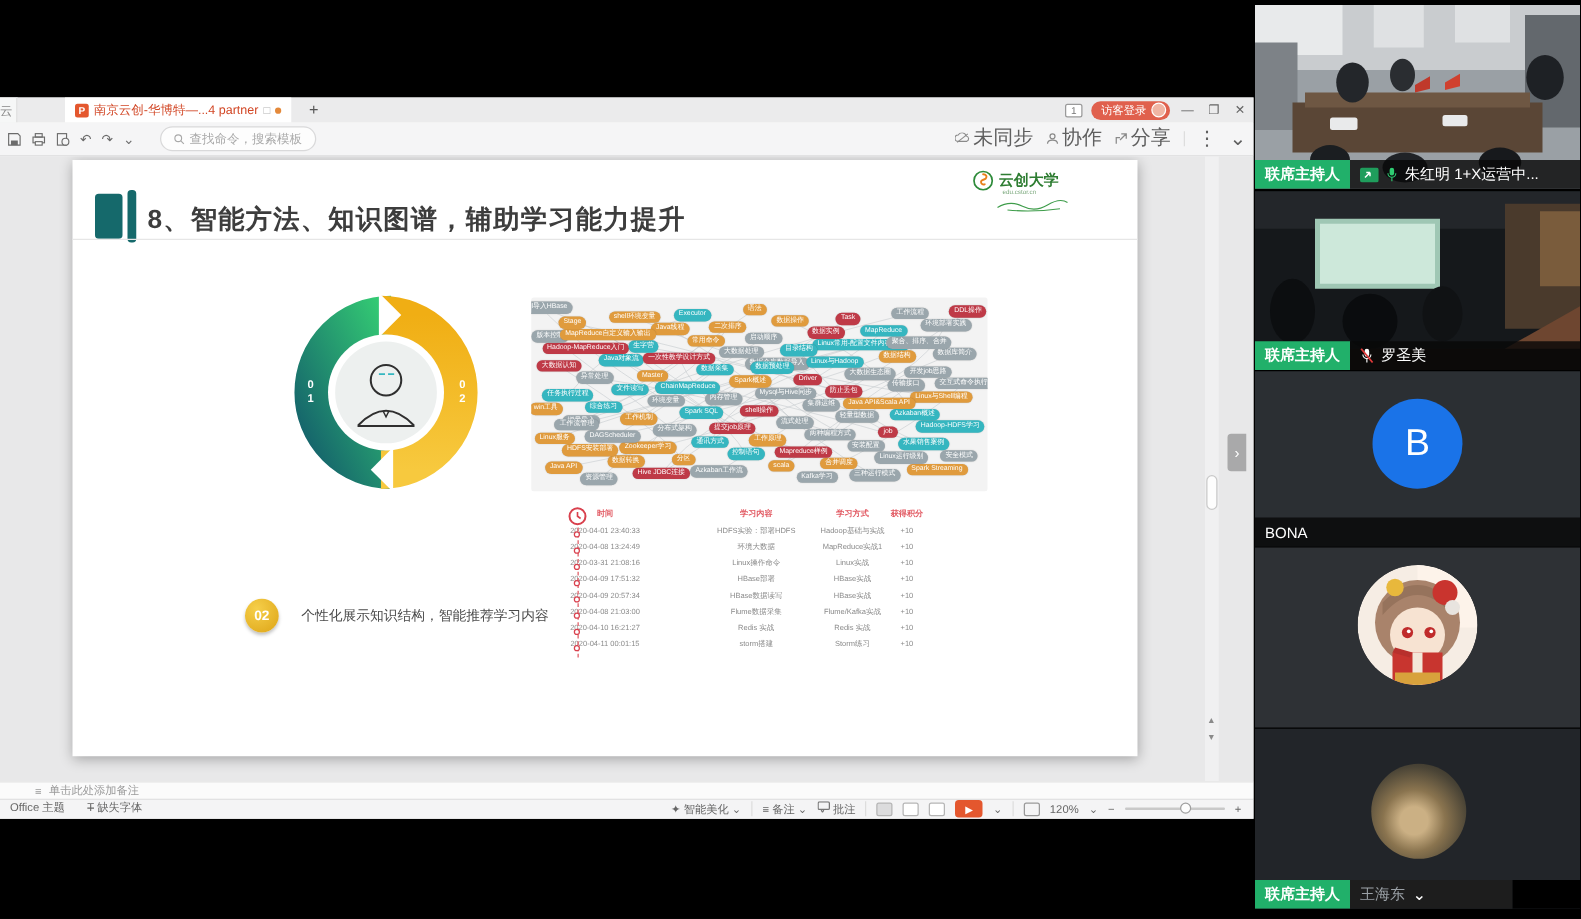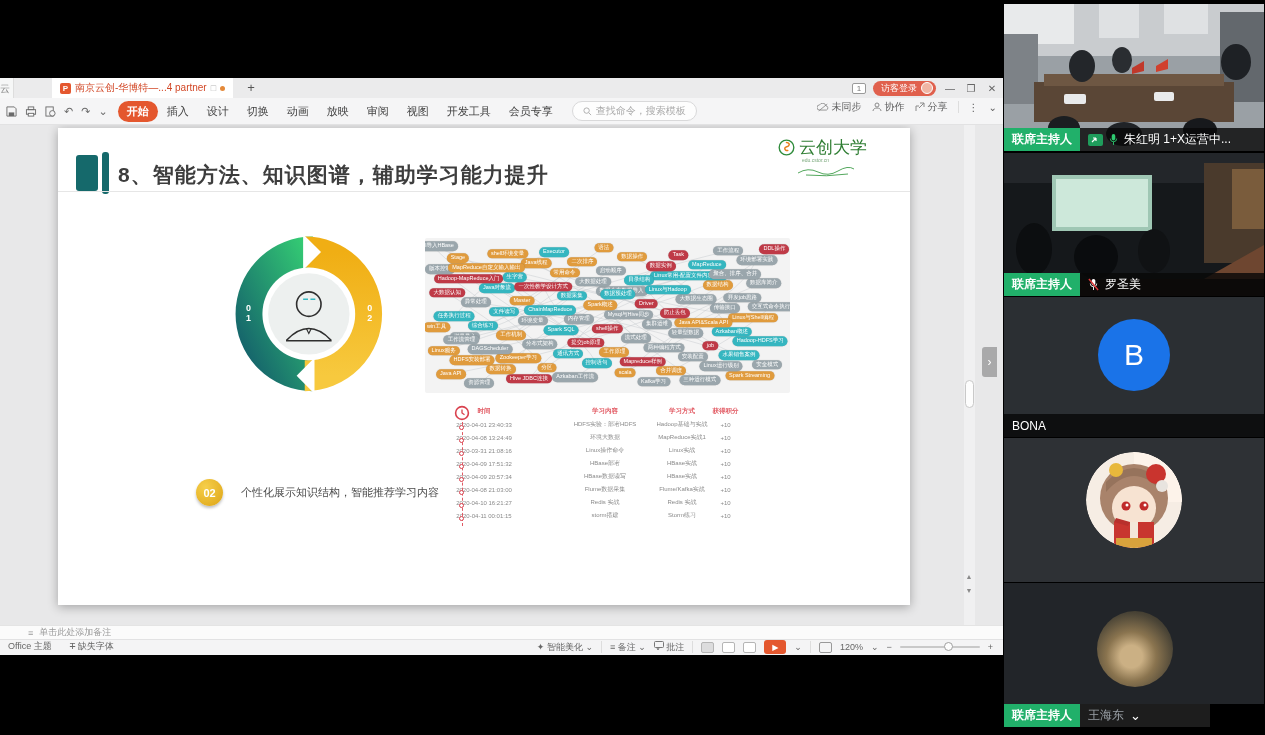--- a/index.html
+++ b/index.html
@@ -20,39 +20,39 @@
   .kbd-ico{width:14px;height:11px;border:1px solid #9a9a9a;border-radius:2px;color:#777;font-size:8px;line-height:9px;text-align:center;background:#fff;}
   .login-pill{background:#e0604d;color:#fff;font-size:9px;border-radius:9px;padding:1px 3px 1px 8px;display:flex;align-items:center;gap:4px;}
   .login-pill .av{width:12px;height:12px;border-radius:50%;background:#f0b5a4;border:1px solid #fff;}
   .winbtn{color:#666;font-size:10px;width:14px;text-align:center;}
 
   #ribbonrow{position:absolute;left:0;top:20px;width:100%;height:27px;display:flex;align-items:center;background:#f5f5f6;border-bottom:1px solid #e2e2e3;}
   .qa-icons{display:flex;align-items:center;gap:8px;padding:0 10px 0 6px;color:#6b6b6b;font-size:11px;}
   .menu-item{font-size:11px;color:#424242;padding:3px 9px;white-space:nowrap;}
   .menu-item.active{background:#e4572e;color:#fff;border-radius:11px;font-weight:bold;}
   .searchbox{display:flex;align-items:center;gap:4px;border:1px solid #d9d9da;border-radius:11px;background:#fdfdfd;color:#a9a9a9;font-size:10px;padding:2px 10px;margin-left:10px;white-space:nowrap;}
-  #ribbon-right{position:absolute;right:6px;top:22px;display:flex;align-items:center;gap:10px;color:#5f5f5f;font-size:10px;}
+  #ribbon-right{position:absolute;right:6px;top:22px;display:flex;align-items:center;gap:10px;color:#5f5f5f;font-size:16px;}
   #ribbon-right .ra{display:flex;align-items:center;gap:3px;white-space:nowrap;}
   .vdiv{width:1px;height:12px;background:#ddd;}
 
   #canvas{position:absolute;left:0;top:47px;width:1003px;height:500px;background:#e8e8e9;overflow:hidden;}
   #slide{position:absolute;left:58px;top:3px;width:852px;height:477px;background:#fff;box-shadow:0 2px 10px rgba(0,0,0,.3);}
   #vscroll{position:absolute;right:28px;top:0;width:11px;height:500px;background:#f0f0f1;}
   #vthumb{position:absolute;left:1px;top:255px;width:9px;height:28px;background:#fdfdfd;border:1px solid #c9c9c9;border-radius:5px;}
   #flyout{position:absolute;right:6px;top:222px;width:15px;height:30px;background:#a9a9aa;color:#fff;border-radius:3px 0 0 3px;font-size:12px;display:flex;align-items:center;justify-content:center;}
   .pagebtn{position:absolute;right:30px;width:8px;height:8px;color:#8a8a8a;font-size:7px;line-height:8px;text-align:center;}
 
   
   .tblock1{position:absolute;left:18px;top:27px;width:22px;height:36px;background:#15696b;border-radius:3px;}
   .tblock2{position:absolute;left:44px;top:24px;width:7px;height:42px;background:#15696b;border-radius:3px;}
   #slide-title{position:absolute;left:60px;top:33px;font-size:21px;font-weight:bold;color:#3d3d3d;letter-spacing:1px;}
   #head-rule{position:absolute;left:0;top:63px;width:100%;height:1px;background:#e6e6e6;}
   #logo{position:absolute;right:22px;top:8px;width:110px;text-align:left;}
   #logo .lrow{display:flex;align-items:center;gap:4px;}
-  #logo .lname{color:#2e7d32;font-weight:normal;font-size:17px;}
+  #logo .lname{color:#2e7d32;font-weight:bold;font-size:12px;}
   #logo .lsub{color:#7aa87c;font-size:5px;margin-left:24px;margin-top:-2px;}
 
   
   #donut{position:absolute;left:160px;top:98px;width:180px;height:175px;}
 
   
   #kg{position:absolute;left:367px;top:110px;width:365px;height:155px;background:#f3f3f3;border-radius:2px;overflow:hidden;}
   #kg svg{position:absolute;left:0;top:0;}
   .kg-pill{position:absolute;transform:translate(-50%,-50%);color:#fff;font-size:5.5px;line-height:1;padding:2px 4px;border-radius:6px;white-space:nowrap;box-shadow:0 0 1px rgba(0,0,0,.25);}
 
@@ -144,32 +144,20 @@
               <rect x="3" y="8" width="6" height="3" fill="#fff" stroke="#6b6b6b"></rect>
             </svg>
           <svg width="11" height="11" viewBox="0 0 12 12">
               <rect x="1" y="1" width="8" height="10" fill="none" stroke="#6b6b6b"></rect>
               <circle cx="8" cy="8" r="3" fill="#f5f5f6" stroke="#6b6b6b"></circle>
             </svg>
           <span>↶</span>
           <span>↷</span>
           <span>⌄</span>
         </div>
-        <div id="menu-items" style="display: flex;">
-            <div class="menu-item active">开始</div>
-            <div class="menu-item">插入</div>
-            <div class="menu-item">设计</div>
-            <div class="menu-item">切换</div>
-            <div class="menu-item">动画</div>
-            <div class="menu-item">放映</div>
-            <div class="menu-item">审阅</div>
-            <div class="menu-item">视图</div>
-            <div class="menu-item">开发工具</div>
-            <div class="menu-item">会员专享</div>
-          </div>
         <div class="searchbox">
           <svg width="9" height="9" viewBox="0 0 10 10">
               <circle cx="4" cy="4" r="3" fill="none" stroke="#a9a9a9"></circle>
               <path d="M6.5 6.5L9 9" stroke="#a9a9a9"></path>
             </svg>
           <span>查找命令，搜索模板</span>
         </div>
       </div>
       <div id="ribbon-right">
         <span class="ra">

